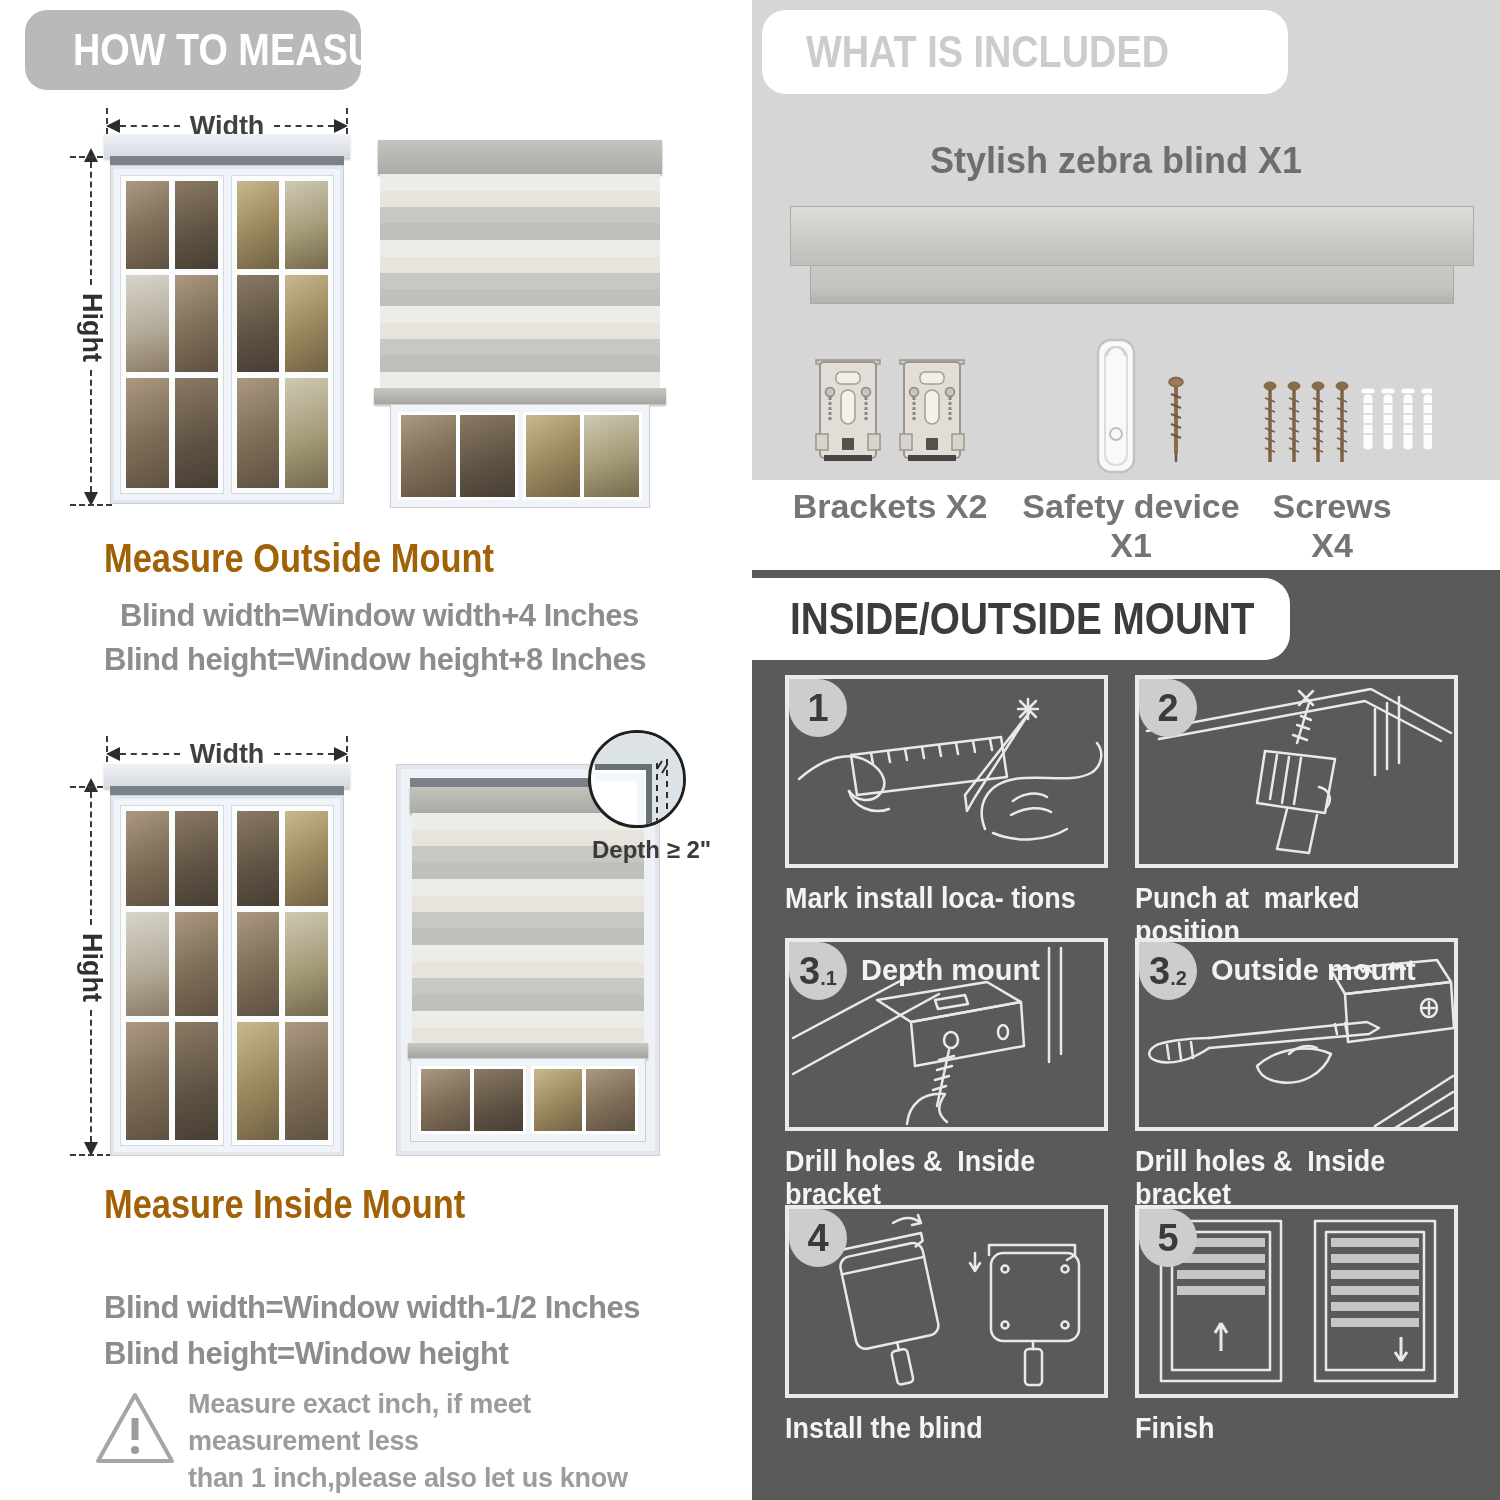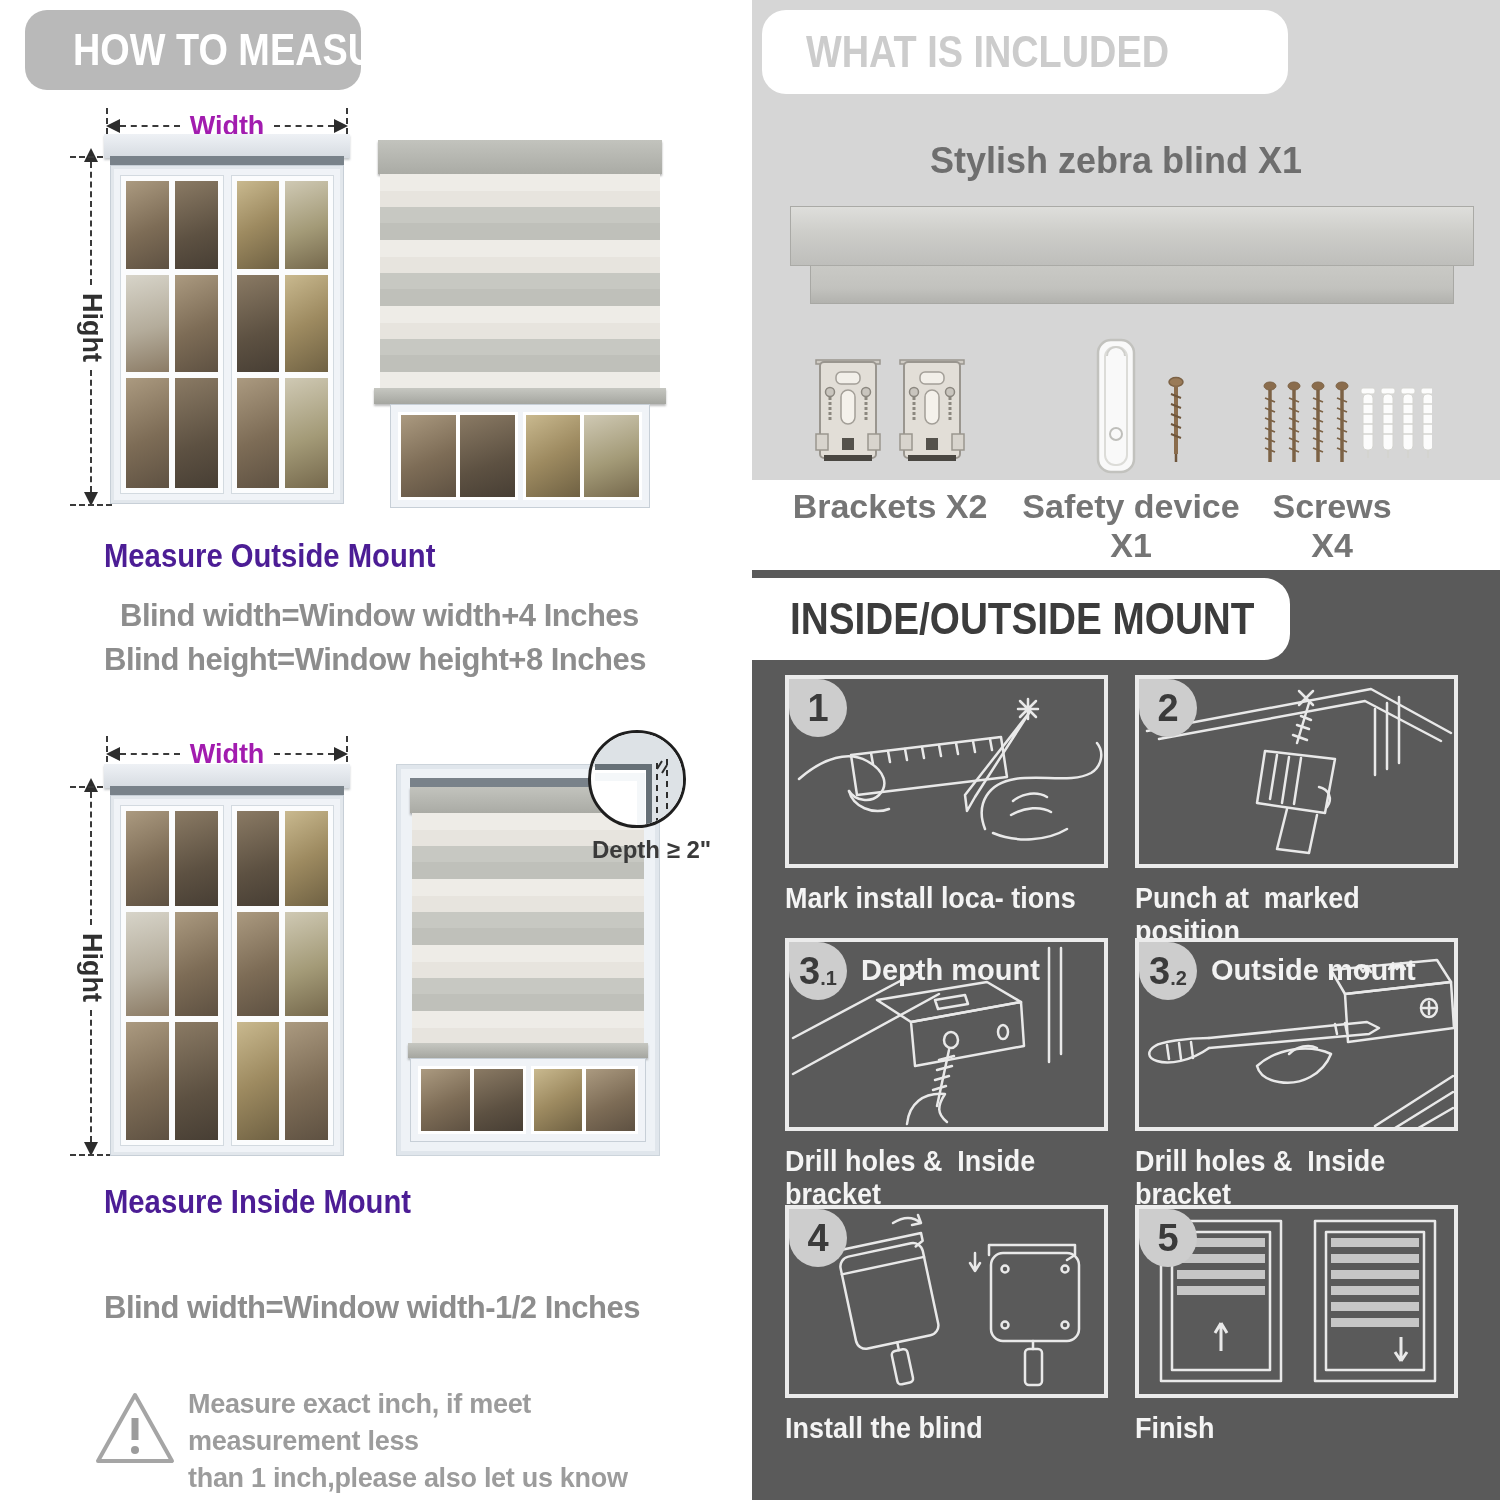--- a/index.html
+++ b/index.html
@@ -4,28 +4,28 @@
 <style>
   html,body{margin:0;padding:0;background:#fff;}
   .canvas{position:relative;width:1500px;height:1500px;background:#ffffff;overflow:hidden;
           font-family:"Liberation Sans",sans-serif;-webkit-font-smoothing:antialiased;}
   .abs{position:absolute;}
   .cond{display:inline-block;transform:scaleX(.86);transform-origin:0 50%;white-space:nowrap;}
 
   
   .hdr-left{left:25px;top:10px;width:336px;height:80px;background:#b9b9b9;border-radius:22px;
             color:#ffffff;font-size:44px;font-weight:bold;line-height:80px;padding-left:48px;box-sizing:border-box;}
-  .sec-title{font-size:34px;font-weight:bold;color:#4c1d95;}
+  .sec-title{font-size:40px;font-weight:bold;color:#a16207;}
   .sub-line{font-size:31px;font-weight:bold;color:#8d8d8d;letter-spacing:-.5px;}
 
   
   .dimh{display:flex;align-items:center;}
   .dimh .ext{position:absolute;top:0;bottom:0;width:0;border-left:2px dashed #3a3a3a;}
   .dimh .dash{flex:1;border-top:2px dashed #3a3a3a;height:0;}
-  .dimh .dlabel{font-size:27px;font-weight:bold;color:#a21caf;padding:0 10px;white-space:nowrap;}
+  .dimh .dlabel{font-size:27px;font-weight:bold;color:#404040;padding:0 10px;white-space:nowrap;}
   .arrow-l{width:0;height:0;border-top:7px solid transparent;border-bottom:7px solid transparent;border-right:14px solid #2c2c2c;}
   .arrow-r{width:0;height:0;border-top:7px solid transparent;border-bottom:7px solid transparent;border-left:14px solid #2c2c2c;}
   .dimv{display:flex;flex-direction:column;align-items:center;}
   .dimv .ext{position:absolute;left:0;right:0;height:0;border-top:2px dashed #3a3a3a;}
   .dimv .dash{flex:1;border-left:2px dashed #3a3a3a;width:0;}
   .dimv .dlabel{font-size:27px;font-weight:bold;color:#303030;writing-mode:vertical-rl;padding:8px 0;}
   .arrow-u{width:0;height:0;border-left:7px solid transparent;border-right:7px solid transparent;border-bottom:14px solid #2c2c2c;}
   .arrow-d{width:0;height:0;border-left:7px solid transparent;border-right:7px solid transparent;border-top:14px solid #2c2c2c;}
 
   
@@ -223,20 +223,21 @@
       <path d="M76,26 V88" stroke="#2c2c2c" stroke-width="2" stroke-dasharray="6 5" fill="none"></path>
       <path d="M66,36 l5,-8 M76,32 l-5,8" stroke="#2c2c2c" stroke-width="2" fill="none"></path>
     </svg>
   </div>
   <div class="abs" style="left:592px;top:836px;font-size:24px;font-weight:bold;color:#3a3a3a;">Depth ≥ 2"</div>
 
   <div class="abs sec-title" style="left:104px;top:1182px;">
     <span class="cond">Measure Inside Mount</span>
   </div>
   <div class="abs sub-line" style="left:104px;top:1290px;">Blind width=Window width-1/2 Inches</div>
+  <div class="abs sub-line" style="left:104px;top:1336px;">Blind height=Window height</div>
 
   <svg class="abs" style="left:92px;top:1388px;" width="86" height="80" viewBox="0 0 86 80">
     <path d="M43,7 L80,73 L6,73 Z" fill="none" stroke="#a5a5a5" stroke-width="4" stroke-linejoin="round"></path>
     <line x1="43" y1="30" x2="43" y2="52" stroke="#9c9c9c" stroke-width="7"></line>
     <circle cx="43" cy="62" r="4" fill="#9c9c9c"></circle>
   </svg>
   <div class="abs warn-text" style="left:188px;top:1386px;width:480px;">Measure exact inch, if meet measurement less
 than 1 inch,please also let us know exact
 measurement, please do not leave it</div>
 

